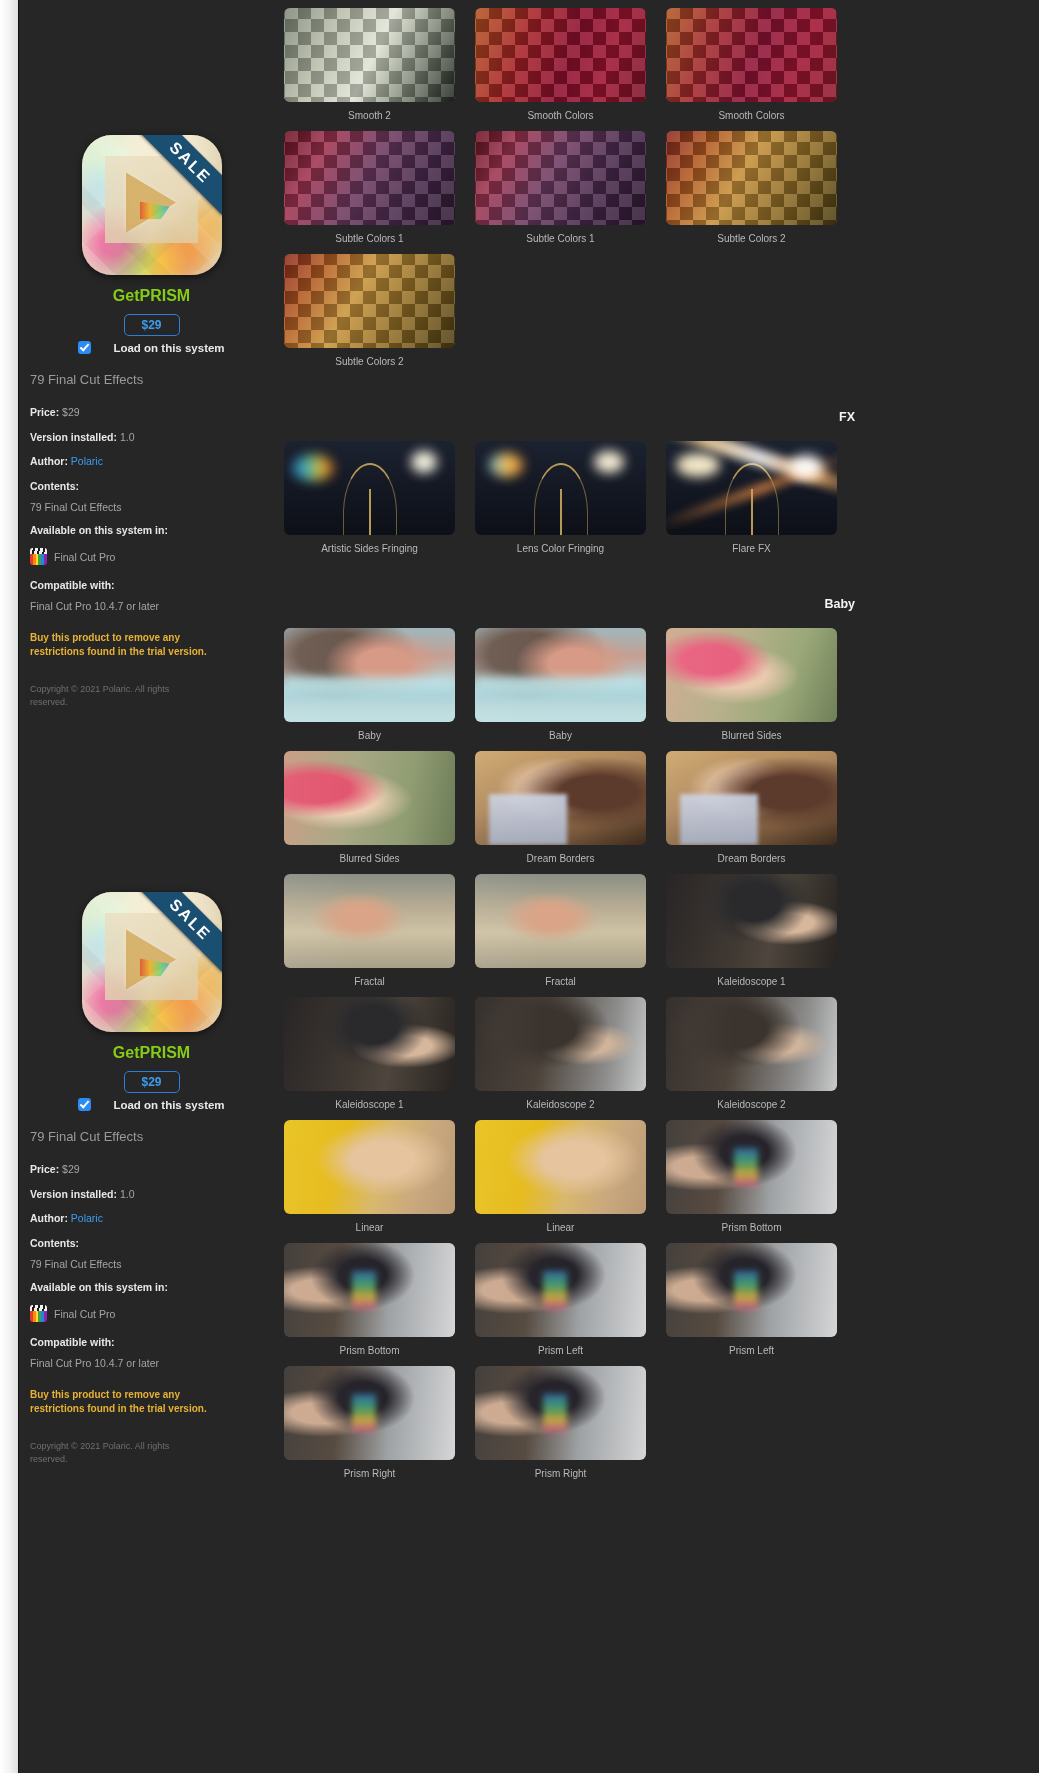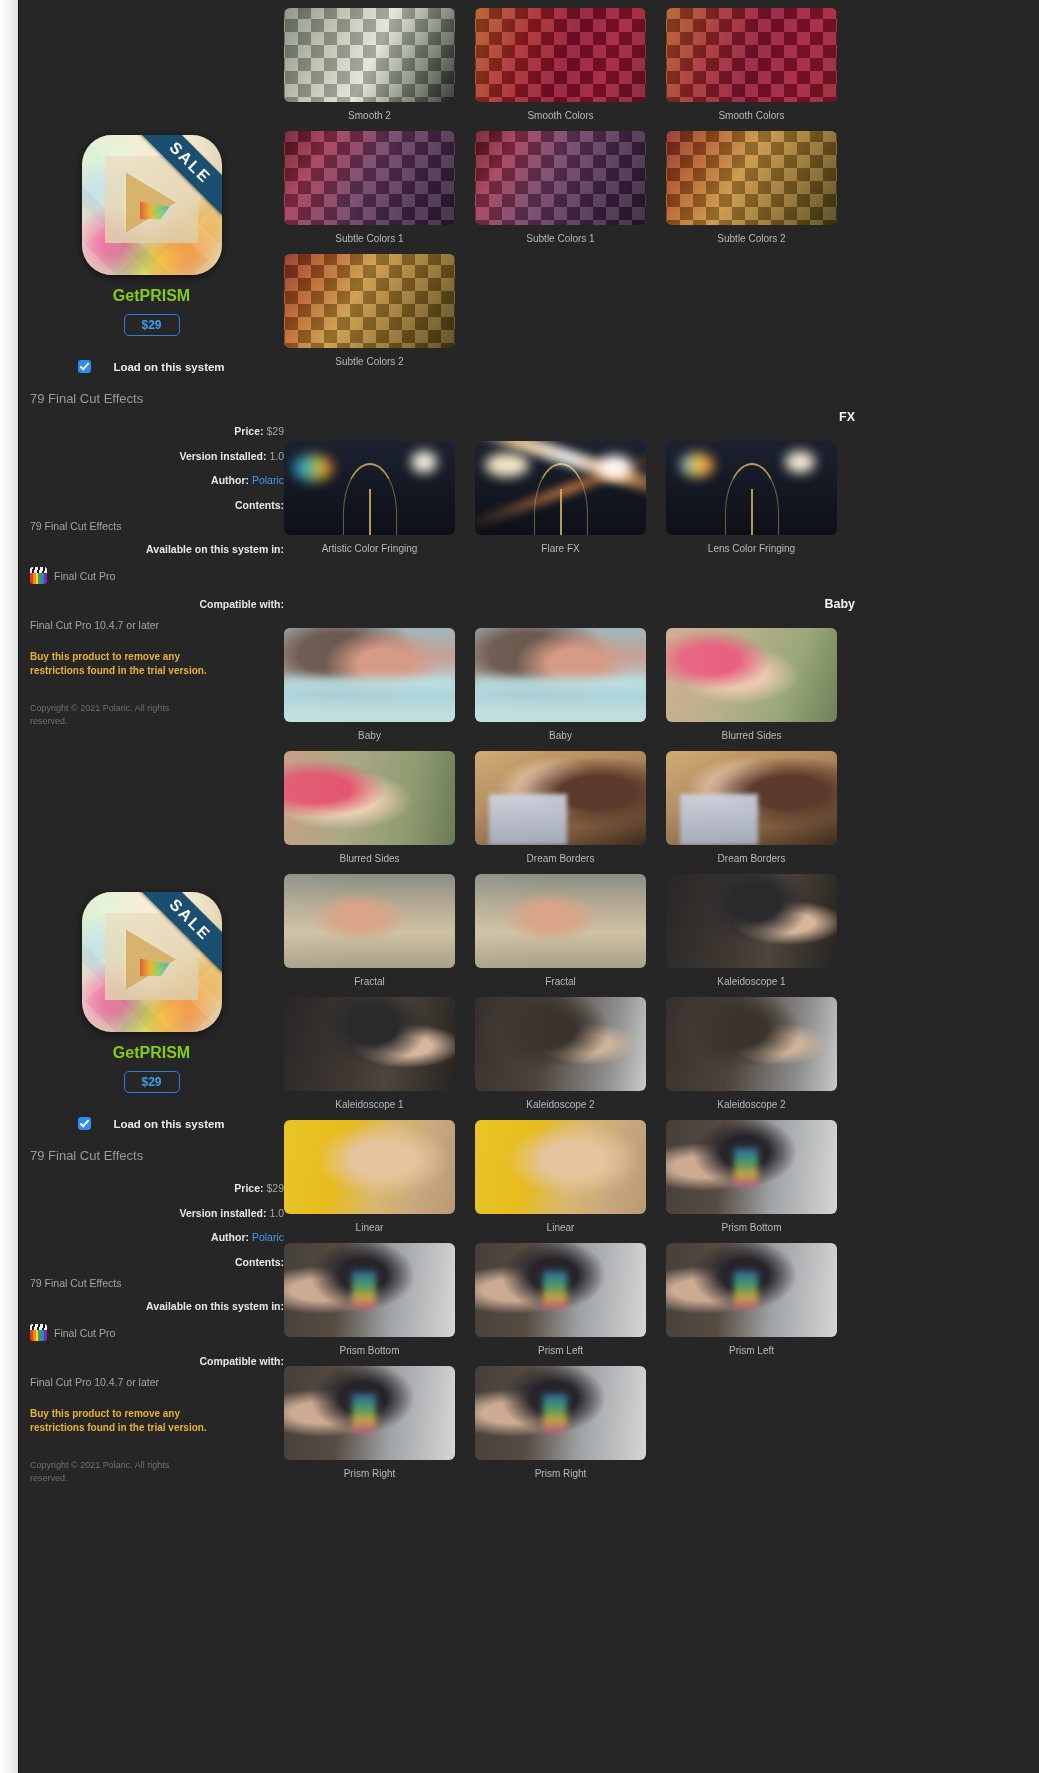--- a/index.html
+++ b/index.html
@@ -86,38 +86,38 @@
   }
   .price-pill {
     display:block; width:56px; margin:9px auto 0;
     padding:3px 0; text-align:center;
     border:1px solid #2f7fd6; border-radius:5px;
     color:#3b9cf0; font-size:12px; font-weight:700;
     background:transparent;
   }
   .load-row {
     display:flex; align-items:center; justify-content:center;
-    gap:22px; margin-top:24px;
+    gap:22px; margin-top:5px;
   }
   .chk {
     width:13px; height:13px; border-radius:3px; background:#2b8cf5;
     position:relative; flex:none;
   }
   .chk::after {
     content:""; position:absolute; left:4px; top:1px;
     width:3px; height:7px; border:solid #fff;
     border-width:0 2px 2px 0; transform:rotate(42deg);
   }
   .load-lbl { color:#e9e9e9; font-size:11.5px; font-weight:700; }
 
   .effects-count {
     margin:18px 0 0 11px; color:#9a9a9a; font-size:13px;
   }
   .meta { margin:19px 0 0 11px; }
-  .meta-line { margin-bottom:11px; font-size:10.5px; line-height:1.3;text-align:right; }
+  .meta-line { margin-bottom:11px; font-size:10.5px; line-height:1.3; }
   .meta-k { color:#e8e8e8; font-weight:700; }
   .meta-v { color:#a5a5a5; }
   .meta-v.link { color:#3b9cf0; }
   .meta-sub { color:#a5a5a5; font-size:10.5px; margin:-4px 0 11px; }
   .app-row { display:flex; align-items:center; gap:7px; margin:4px 0 14px; }
   .fcp-icon {
     width:17px; height:17px; border-radius:3px; flex:none;
     background:linear-gradient(90deg,#e53935 0 16%,#fb8c00 16% 33%,#fdd835 33% 50%,#43a047 50% 66%,#1e88e5 66% 83%,#8e24aa 83%);
     position:relative; overflow:hidden;
   }
@@ -449,46 +449,46 @@
       <div class="grid">
         <div class="cell">
           <div class="thumb">
             <div class="fx">
               <div class="fx-lamp"></div>
               <div class="fx-post"></div>
               <div class="fx-glow fx-a1"></div>
               <div class="fx-glow fx-a2"></div>
             </div>
           </div>
-          <div class="cap">Artistic Color Fringing</div>
+          <div class="cap">Artistic Sides Fringing</div>
+        </div>
+        <div class="cell">
+          <div class="thumb">
+            <div class="fx">
+              <div class="fx-lamp"></div>
+              <div class="fx-post"></div>
+              <div class="fx-glow fx-c1"></div>
+              <div class="fx-glow fx-c2"></div>
+            </div>
+          </div>
+          <div class="cap">Lens Color Fringing</div>
         </div>
         <div class="cell">
           <div class="thumb">
             <div class="fx">
               <div class="fx-lamp"></div>
               <div class="fx-post"></div>
               <div class="fx-streak"></div>
               <div class="fx-streak2"></div>
               <div class="fx-glow fx-b1"></div>
               <div class="fx-glow fx-b2"></div>
             </div>
           </div>
           <div class="cap">Flare FX</div>
         </div>
-        <div class="cell">
-          <div class="thumb">
-            <div class="fx">
-              <div class="fx-lamp"></div>
-              <div class="fx-post"></div>
-              <div class="fx-glow fx-c1"></div>
-              <div class="fx-glow fx-c2"></div>
-            </div>
-          </div>
-          <div class="cap">Lens Color Fringing</div>
-        </div>
       </div>
       <div class="section-title">Baby</div>
       <div class="grid">
         <div class="cell">
           <div class="thumb">
             <div class="ph ph-baby"></div>
           </div>
           <div class="cap">Baby</div>
         </div>
         <div class="cell">

